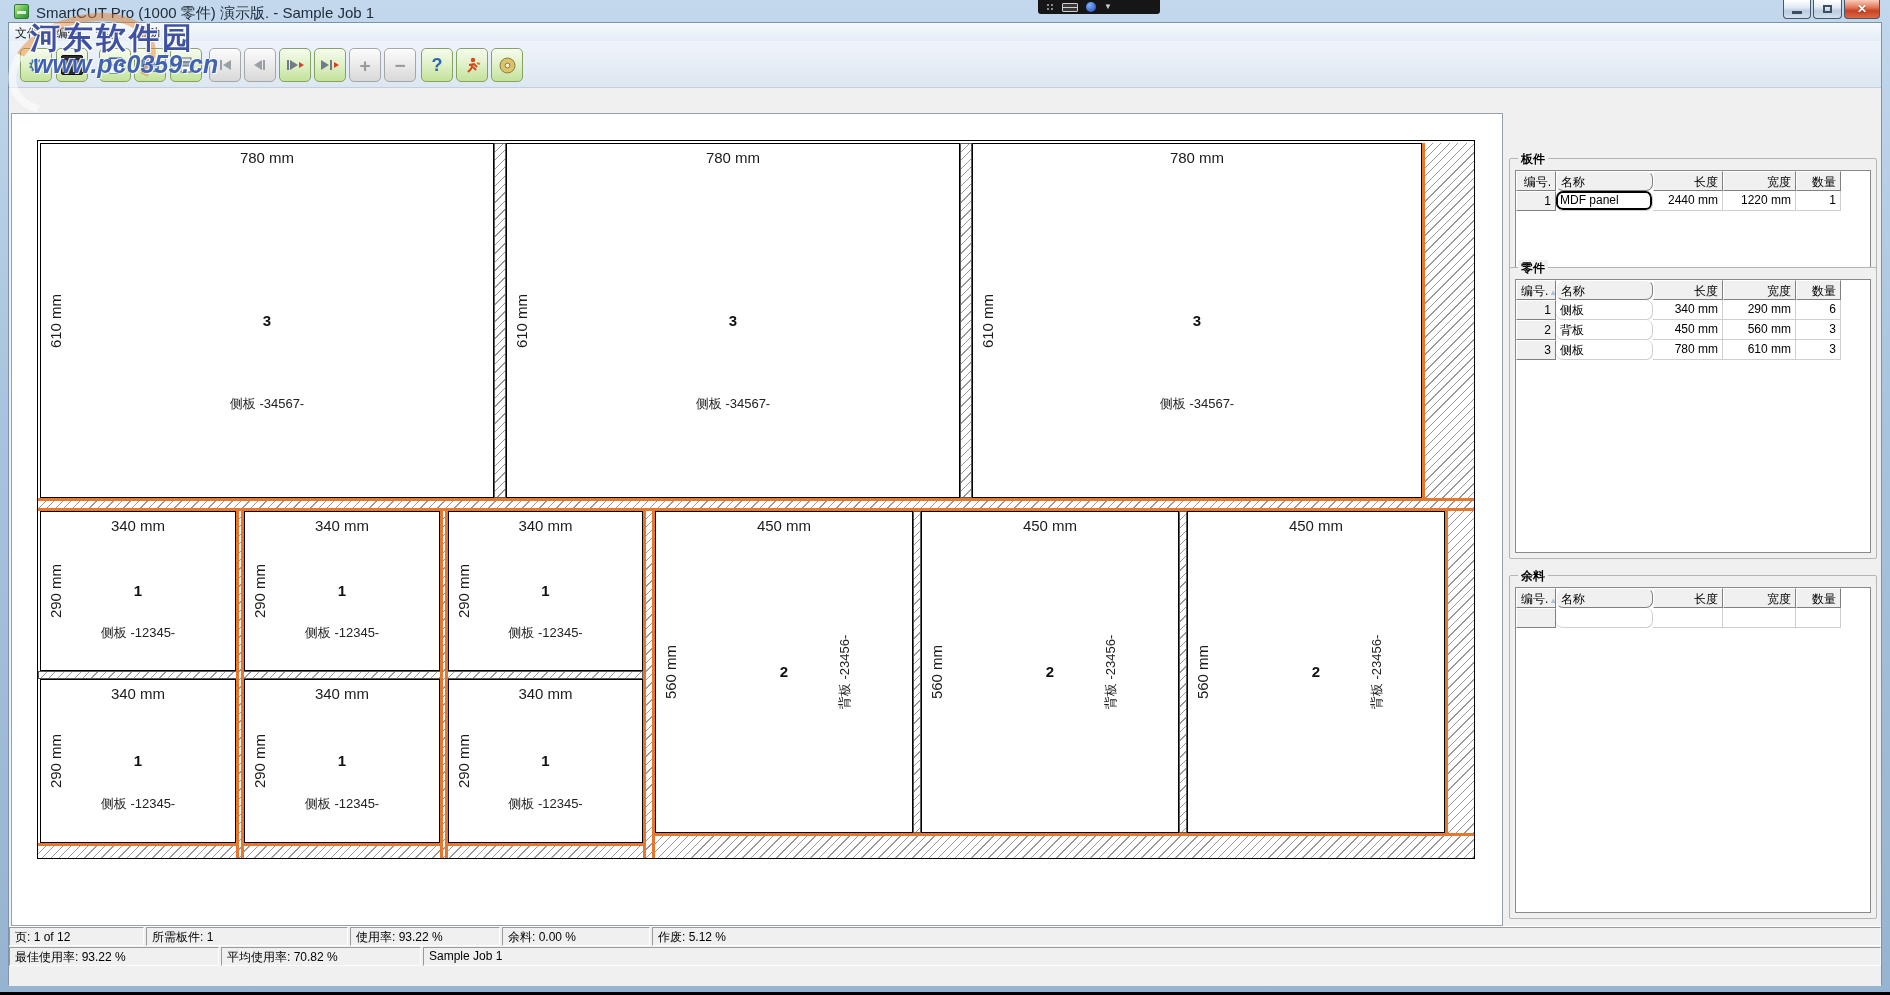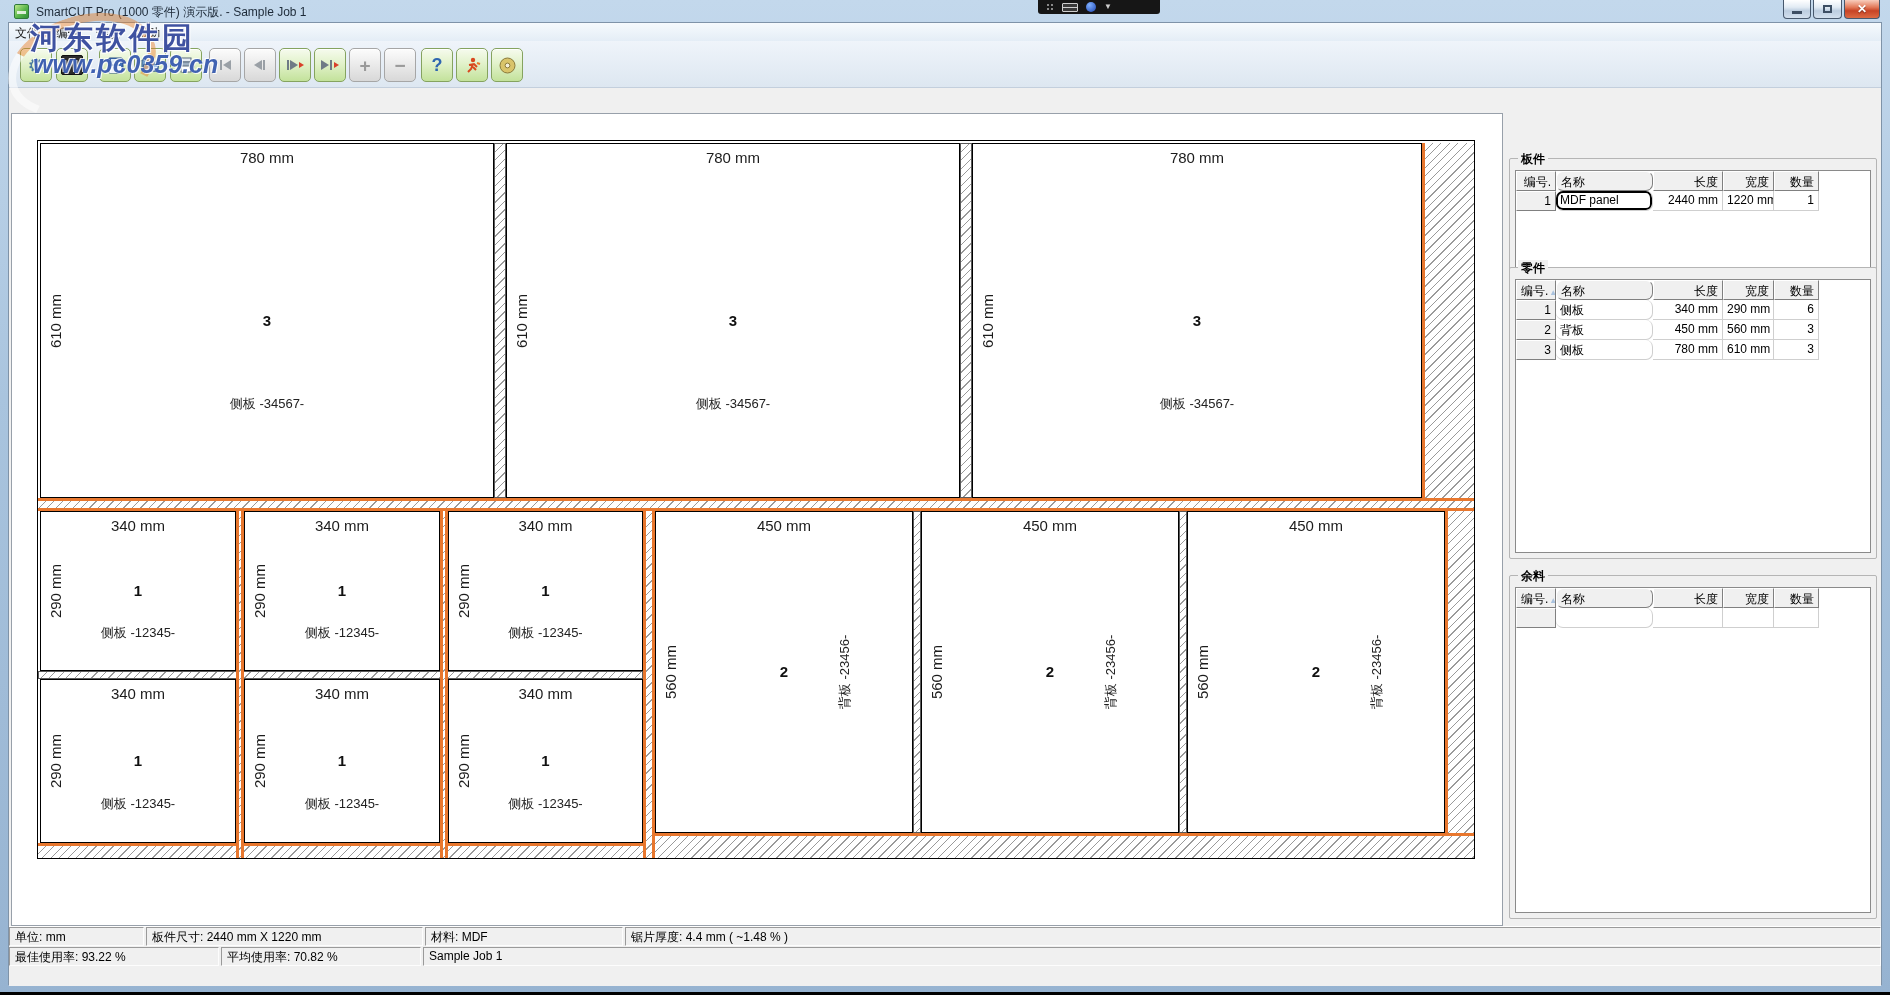--- a/index.html
+++ b/index.html
@@ -6,21 +6,21 @@
   body{width:1890px;height:995px;position:relative;overflow:hidden;background:#000;
        font-family:"Liberation Sans",sans-serif;}
   *{box-sizing:border-box;}
 
   
   .win{position:absolute;inset:0;background:linear-gradient(180deg,#c3d8ec 0%,#a9c4de 40%,#96b3d1 100%);}
   .titlebar{position:absolute;left:0;top:0;right:0;height:22px;}
   .appicon{position:absolute;left:14px;top:4px;width:15px;height:15px;border:1px solid #2f7a3a;border-radius:2px;
            background:linear-gradient(135deg,#bfe98c 0%,#58b54a 55%,#2e8f3c 100%);}
   .appicon:after{content:"";position:absolute;left:2px;top:6px;width:9px;height:3px;background:rgba(255,255,255,.8);}
-  .titletext{position:absolute;left:36px;top:4px;font-size:12px;color:#1d2a38;white-space:nowrap;}
+  .titletext{position:absolute;left:36px;top:4px;font-size:15px;color:#1d2a38;white-space:nowrap;}
   .winbtn{position:absolute;top:0;height:19px;border:1px solid #47586d;border-top:none;border-radius:0 0 4px 4px;
           display:flex;align-items:center;justify-content:center;}
   .winbtn.minb{left:1783px;width:28px;background:linear-gradient(#ffffff,#e2ebf4 40%,#bccde0 60%,#d3e0ee);}
   .winbtn.maxb{left:1813px;width:29px;background:linear-gradient(#ffffff,#e2ebf4 40%,#bccde0 60%,#d3e0ee);}
   .winbtn.closeb{left:1844px;width:36px;background:linear-gradient(#f8cdbd,#e37a5a 40%,#c74325 60%,#dd6a43);}
   .glyph-min{width:10px;height:3px;background:#3d4e63;margin-top:6px;}
   .glyph-max{width:9px;height:8px;border:2px solid #3d4e63;background:transparent;}
   .glyph-close{color:#fff;font-size:12px;font-weight:bold;text-shadow:0 1px 1px #7a2412;line-height:1;}
 
   
@@ -87,21 +87,21 @@
   .gbox{position:absolute;left:2px;width:368px;border:1px solid #b5b5b5;border-radius:2px;background:#f0f0f0;}
   .gbox .glabel{position:absolute;left:8px;top:-8px;background:#f0f0f0;padding:0 3px;font-size:12px;font-weight:bold;color:#000;}
   .glist{position:absolute;left:5px;right:5px;top:11px;bottom:5px;background:#fff;border:1px solid #8a8a8a;overflow:hidden;}
   .trow{display:flex;height:20px;}
   .hc{border:1px solid;border-color:#fff #808080 #808080 #fff;background:#f0f0f0;font-size:12px;
       padding:2px 4px;white-space:nowrap;overflow:hidden;}
   .dc{border:1px solid #cfcfcf;border-top:none;border-left:none;background:#fff;font-size:12px;padding:2px 4px;
       white-space:nowrap;overflow:hidden;}
   .idc{border:1px solid;border-color:#fff #808080 #808080 #fff;background:#f0f0f0;font-size:12px;padding:2px 4px;text-align:right;}
   .num{text-align:right;}
-  .c-id{width:40px;}.c-name{width:97px;border-radius:7px;}.c-len{width:70px;}.c-wid{width:51px;}.c-qty{width:45px;}
+  .c-id{width:40px;}.c-name{width:97px;border-radius:7px;}.c-len{width:70px;}.c-wid{width:73px;}.c-qty{width:45px;}
   .sel{box-shadow:inset 0 0 0 2px #000;}
   .sortarr{color:#a9c2de;font-size:8px;margin-left:1px;}
 
   
   .statusbar{position:absolute;left:0;right:0;top:903px;height:60px;background:#f0f0f0;border-top:1px solid #fff;}
   .srow{display:flex;height:19px;margin-bottom:1px;}
   .scell{background:#f0f0f0;border:1px solid;border-color:#9a9a9a #fdfdfd #fdfdfd #9a9a9a;font-size:12px;
          padding:1px 5px;margin-right:2px;white-space:nowrap;overflow:hidden;color:#000;}
   .scell:last-child{flex:1;margin-right:0;}
 
@@ -387,24 +387,25 @@
             <div class="dc c-len num"></div>
             <div class="dc c-wid num"></div>
             <div class="dc c-qty num"></div>
           </div>
         </div>
       </div>
     </div>
 
     <div class="statusbar">
       <div class="srow">
-        <div class="scell" style="width:135px">单位: mm</div>
-        <div class="scell" style="width:277px">板件尺寸: 2440 mm X 1220 mm</div>
-        <div class="scell" style="width:198px">材料: MDF</div>
-        <div class="scell">锯片厚度: 4.4 mm  ( ~1.48 % )</div>
+        <div class="scell" style="width:135px">页: 1 of 12</div>
+        <div class="scell" style="width:202px">所需板件: 1</div>
+        <div class="scell" style="width:150px">使用率: 93.22 %</div>
+        <div class="scell" style="width:148px">余料: 0.00 %</div>
+        <div class="scell">作废: 5.12 %</div>
       </div>
       <div class="srow">
         <div class="scell" style="width:210px">最佳使用率: 93.22 %</div>
         <div class="scell" style="width:200px">平均使用率: 70.82 %</div>
         <div class="scell">Sample Job 1</div>
       </div>
     </div>
   </div>
 
   <div class="imebar">

